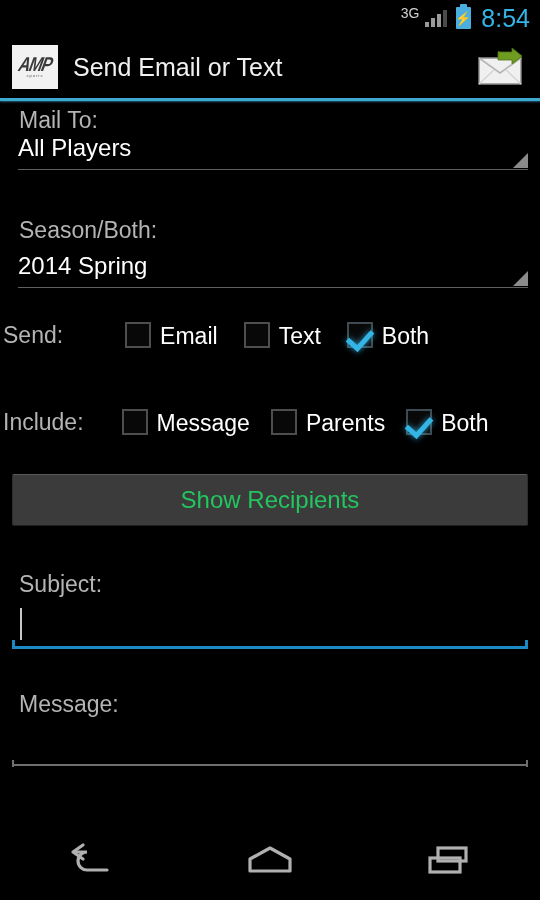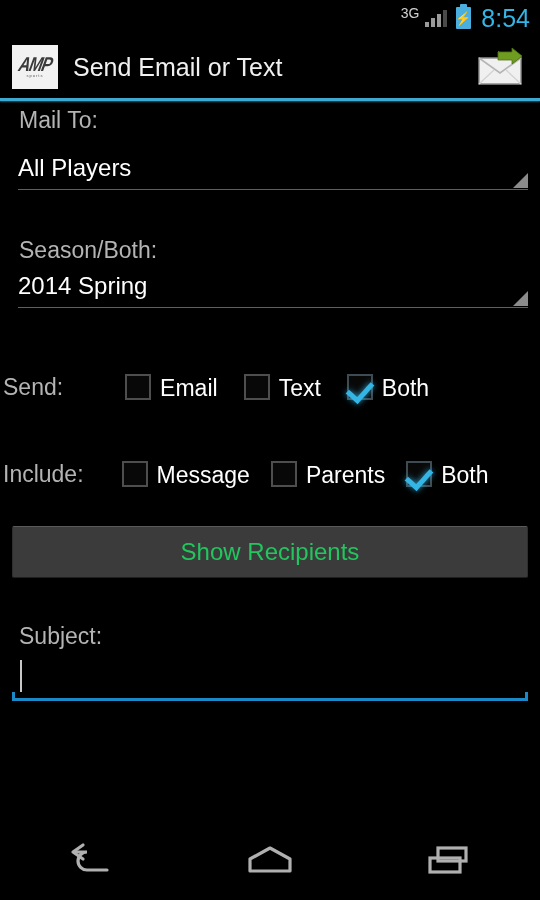--- a/index.html
+++ b/index.html
@@ -192,37 +192,37 @@
       <path d="M24,5 h14 V1 l10,8 -10,8 v-4 H24 z" fill="#6f9c20" stroke="#4f7214" stroke-width="0.8"></path>
     </svg>
   </div>
 </div>
 <div class="ab-divider"></div>
 
 <div class="content">
 
   <div style="margin-top:8px;">
     <div class="field-label">Mail To:</div>
-    <div class="spinner" style="margin-top:24px;">
+    <div class="spinner" style="margin-top:4px;">
       <div class="spinner-value">All Players</div>
       <div class="spinner-underline"></div>
       <div class="spinner-arrow"></div>
     </div>
   </div>
 
   <div style="margin-top:49px;">
     <div class="field-label">Season/Both:</div>
     <div class="spinner" style="margin-top:12px;">
       <div class="spinner-value">2014 Spring</div>
       <div class="spinner-underline"></div>
       <div class="spinner-arrow"></div>
     </div>
   </div>
 
-  <div class="cb-row" style="margin-top:66px;">
+  <div class="cb-row" style="margin-top:34px;">
     <span class="row-label">Send:</span>
     <span class="cb-group" style="margin-left:62px;">
       <span class="cb-item">
         <span class="cb-box"></span>
         <span class="cb-text">Email</span>
       </span>
       <span class="cb-item" style="margin-left:26px;">
         <span class="cb-box"></span>
         <span class="cb-text">Text</span>
       </span>
@@ -261,20 +261,33 @@
         <span></span>
       </div>
       <div class="underline focused">
         <span class="tick-l"></span>
           <span class="bar"></span>
           <span class="tick-r"></span>
       </div>
     </div>
   </div>
 
+  <div style="margin-top:44px;">
+    <div class="field-label">Message:</div>
+    <div class="edit-wrap" style="margin-top:10px;">
+      <div class="edit-area" style="height:38px;">
+        <span></span>
+      </div>
+      <div class="underline idle">
+        <span class="tick-l"></span>
+          <span class="bar"></span>
+          <span class="tick-r"></span>
+      </div>
+    </div>
+  </div>
 
 </div>
 
 <div class="navbar">
   <div class="navbtn">
     <svg width="52" height="36" viewBox="0 0 52 36">
       <path d="M43,28 H23 a9,9 0 0 1 0,-18 H12" fill="none" stroke="#b0b0b0" stroke-width="3.2" stroke-linecap="round"></path>
       <polyline points="19,3 9,10 19,17" fill="none" stroke="#b0b0b0" stroke-width="3.2" stroke-linecap="round" stroke-linejoin="round"></polyline>
     </svg>
   </div>

